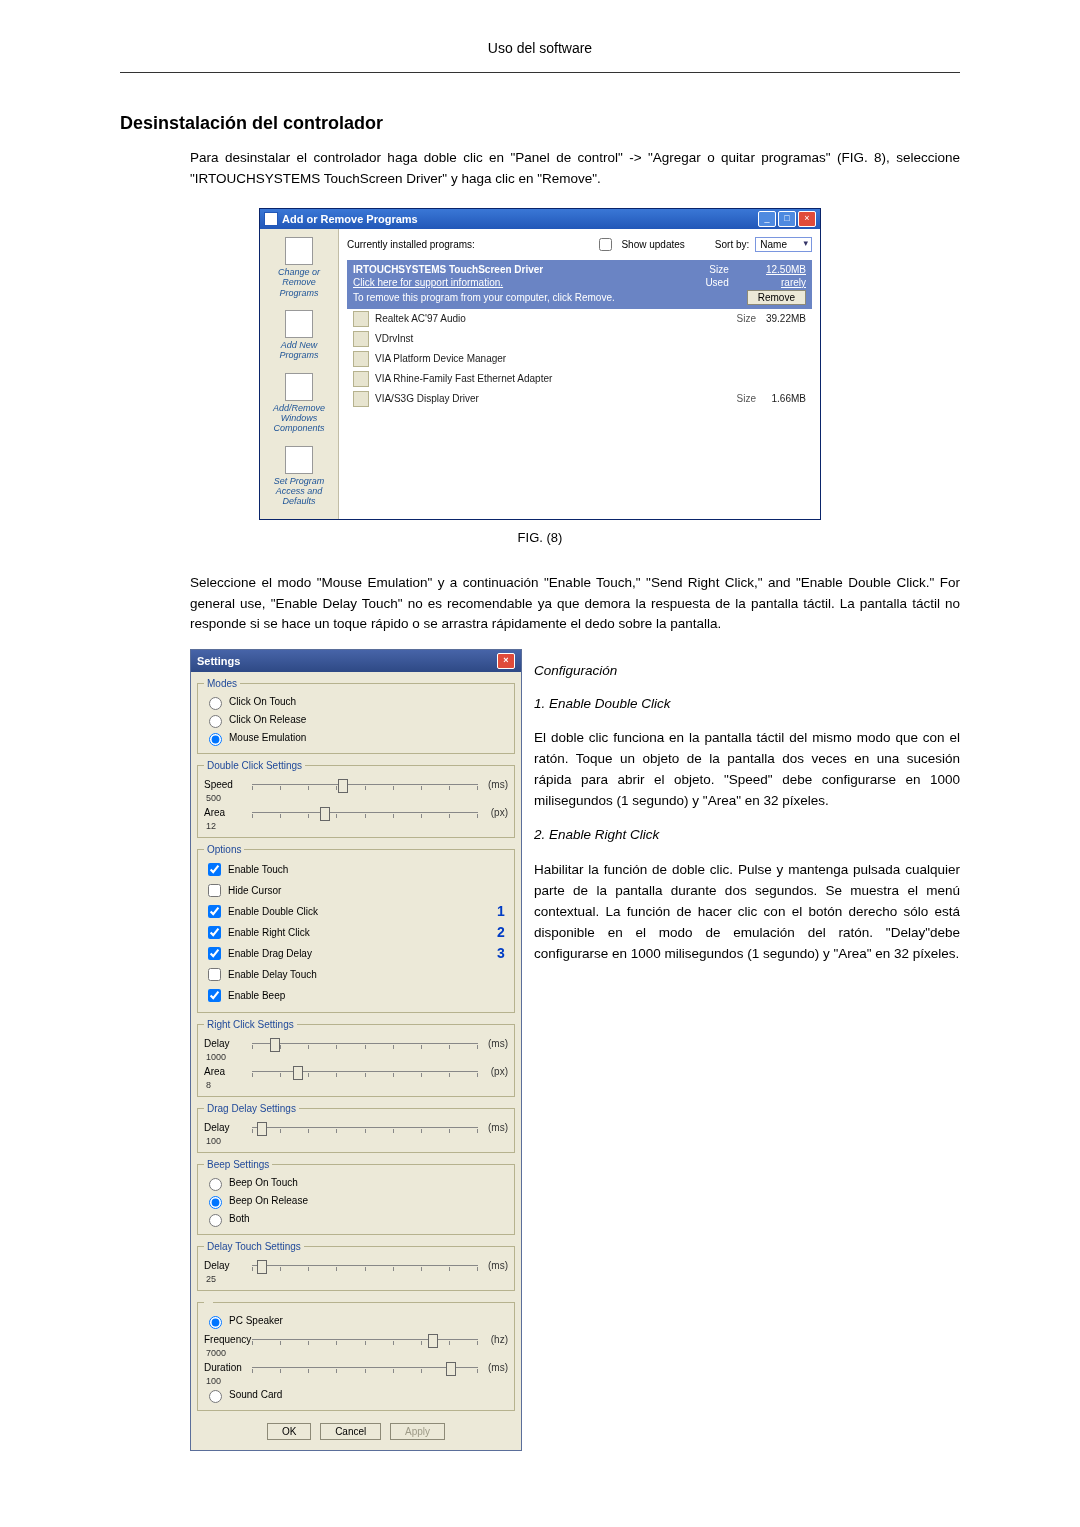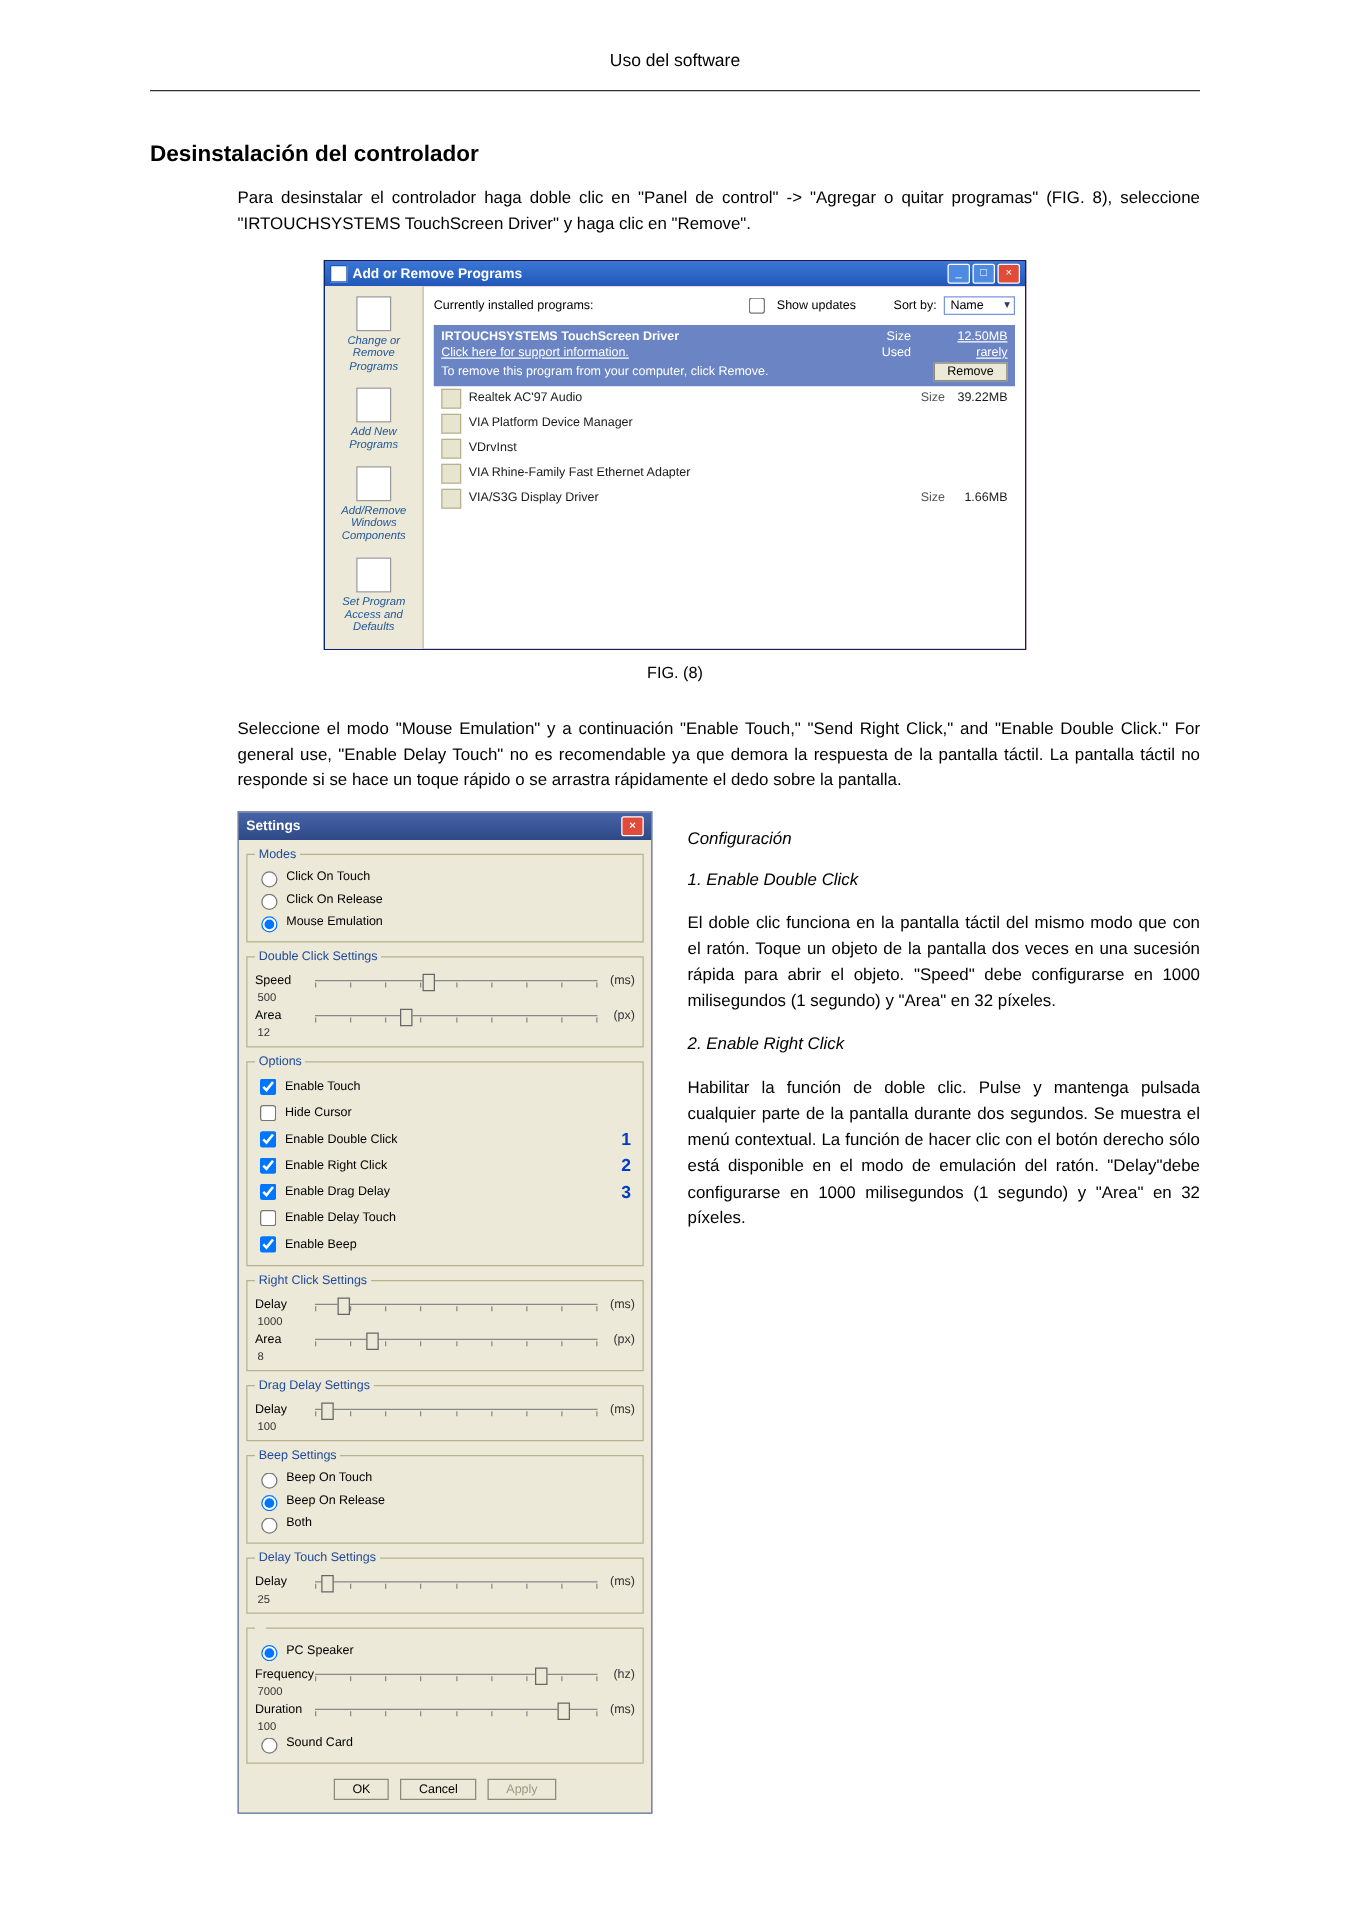--- a/index.html
+++ b/index.html
@@ -37,21 +37,21 @@
     margin: 10px 0 28px;
   }
 
   
   .arp-window {
     width: 560px;
     margin: 18px auto 6px;
     border: 1px solid #0a246a;
     font-family: Tahoma, Arial, sans-serif;
     font-size: 10px;
-    background: #ef4444;
+    background: #701a75;
   }
   .arp-titlebar {
     background: linear-gradient(#3a77d6,#2157b8);
     color: #fff;
     display: flex;
     align-items: center;
     height: 20px;
     padding: 0 4px;
   }
   .arp-titlebar .t-icon {
@@ -125,21 +125,21 @@
   .prog-row .pi-icon {
     width:14px; height:14px; margin-right:6px;
     background:#e7e4cf; border:1px solid #b6b28e; display:inline-block;
   }
   .prog-row .pname { flex:1; }
   .prog-row .psize-lbl { width:34px; text-align:right; color:#555; }
   .prog-row .psize-val { width:50px; text-align:right; }
 
   
   .two-col {
-    display:flex; gap:28px; margin-left:70px; align-items:flex-start;
+    display:flex; gap:12px; margin-left:70px; align-items:flex-start;
   }
   .settings-window {
     width: 330px;
     border:1px solid #5a6e9a;
     font-family: Tahoma, Arial, sans-serif;
     font-size:10px;
     background:#ece9d8;
   }
   .settings-titlebar {
     background:linear-gradient(#4764a8,#2e4985);
@@ -242,27 +242,27 @@
         </div>
 
         <div class="prog-row">
           <span class="pi-icon"></span>
           <span class="pname">Realtek AC'97 Audio</span>
           <span class="psize-lbl">Size</span>
           <span class="psize-val">39.22MB</span>
         </div>
         <div class="prog-row">
           <span class="pi-icon"></span>
-          <span class="pname">VIA Platform Device Manager</span>
+          <span class="pname">VDrvInst</span>
           <span class="psize-lbl"></span>
           <span class="psize-val"></span>
         </div>
         <div class="prog-row">
           <span class="pi-icon"></span>
-          <span class="pname">VDrvInst</span>
+          <span class="pname">VIA Platform Device Manager</span>
           <span class="psize-lbl"></span>
           <span class="psize-val"></span>
         </div>
         <div class="prog-row">
           <span class="pi-icon"></span>
           <span class="pname">VIA Rhine-Family Fast Ethernet Adapter</span>
           <span class="psize-lbl"></span>
           <span class="psize-val"></span>
         </div>
         <div class="prog-row">

